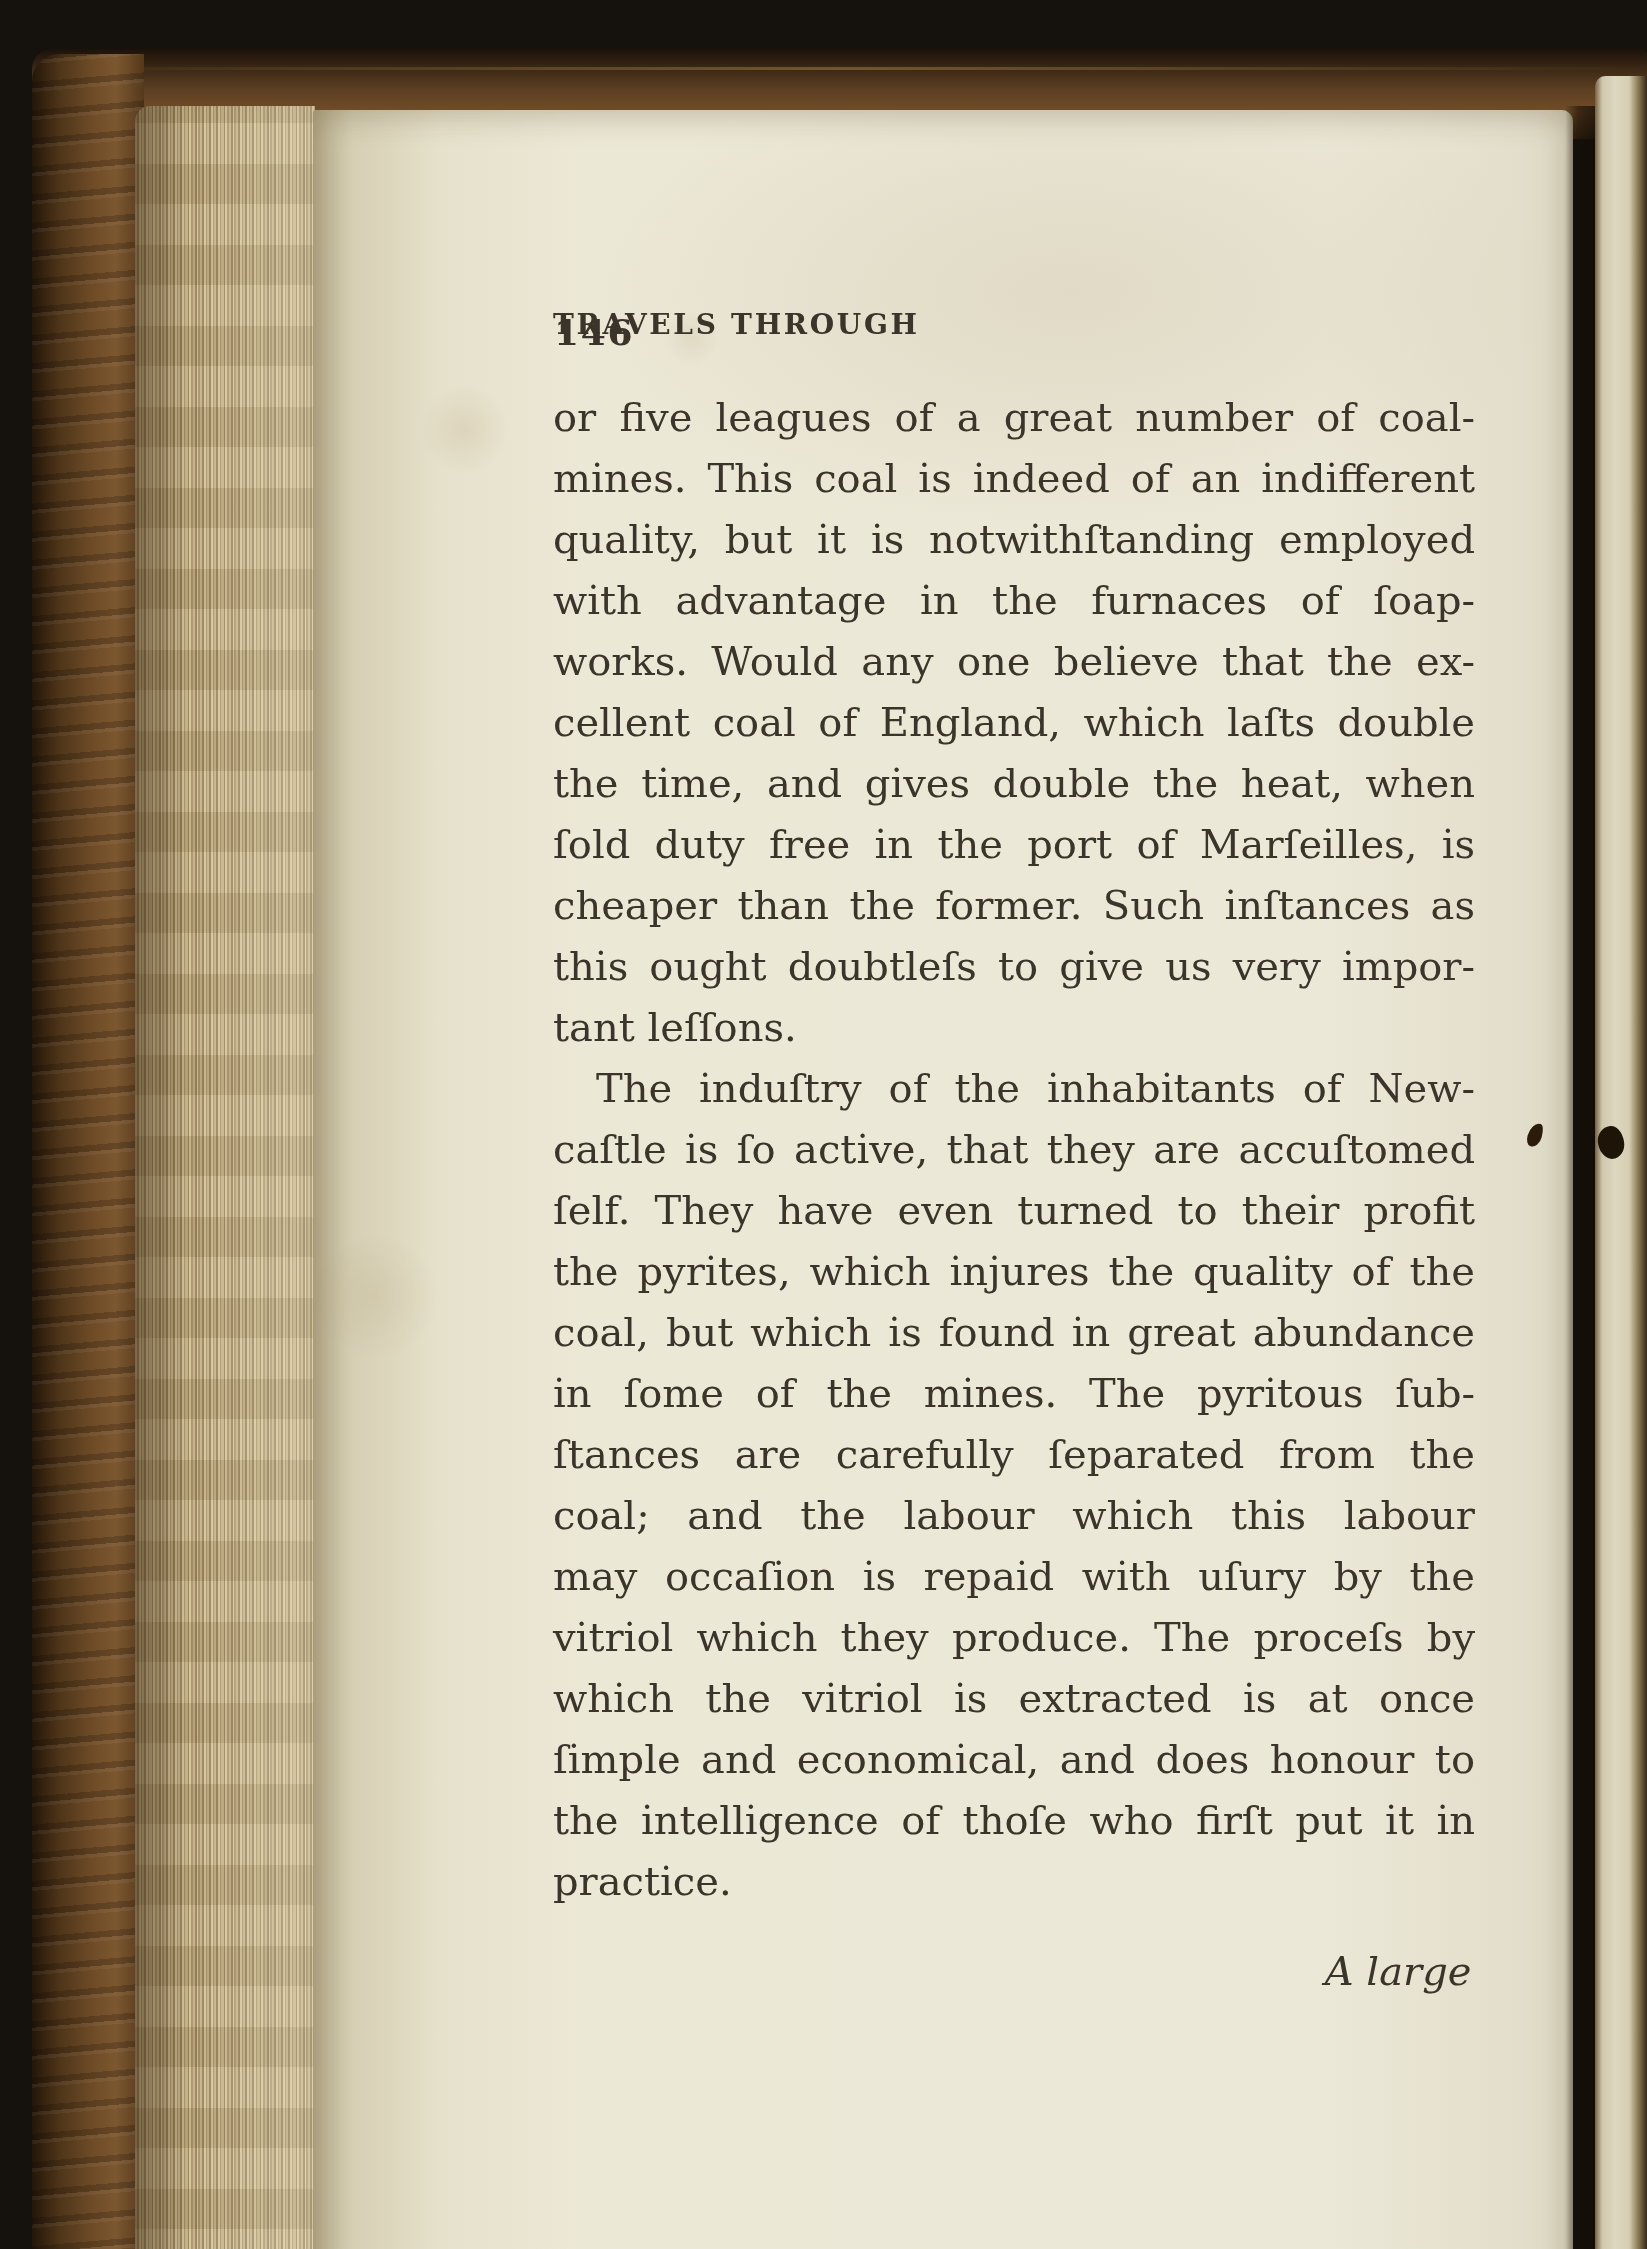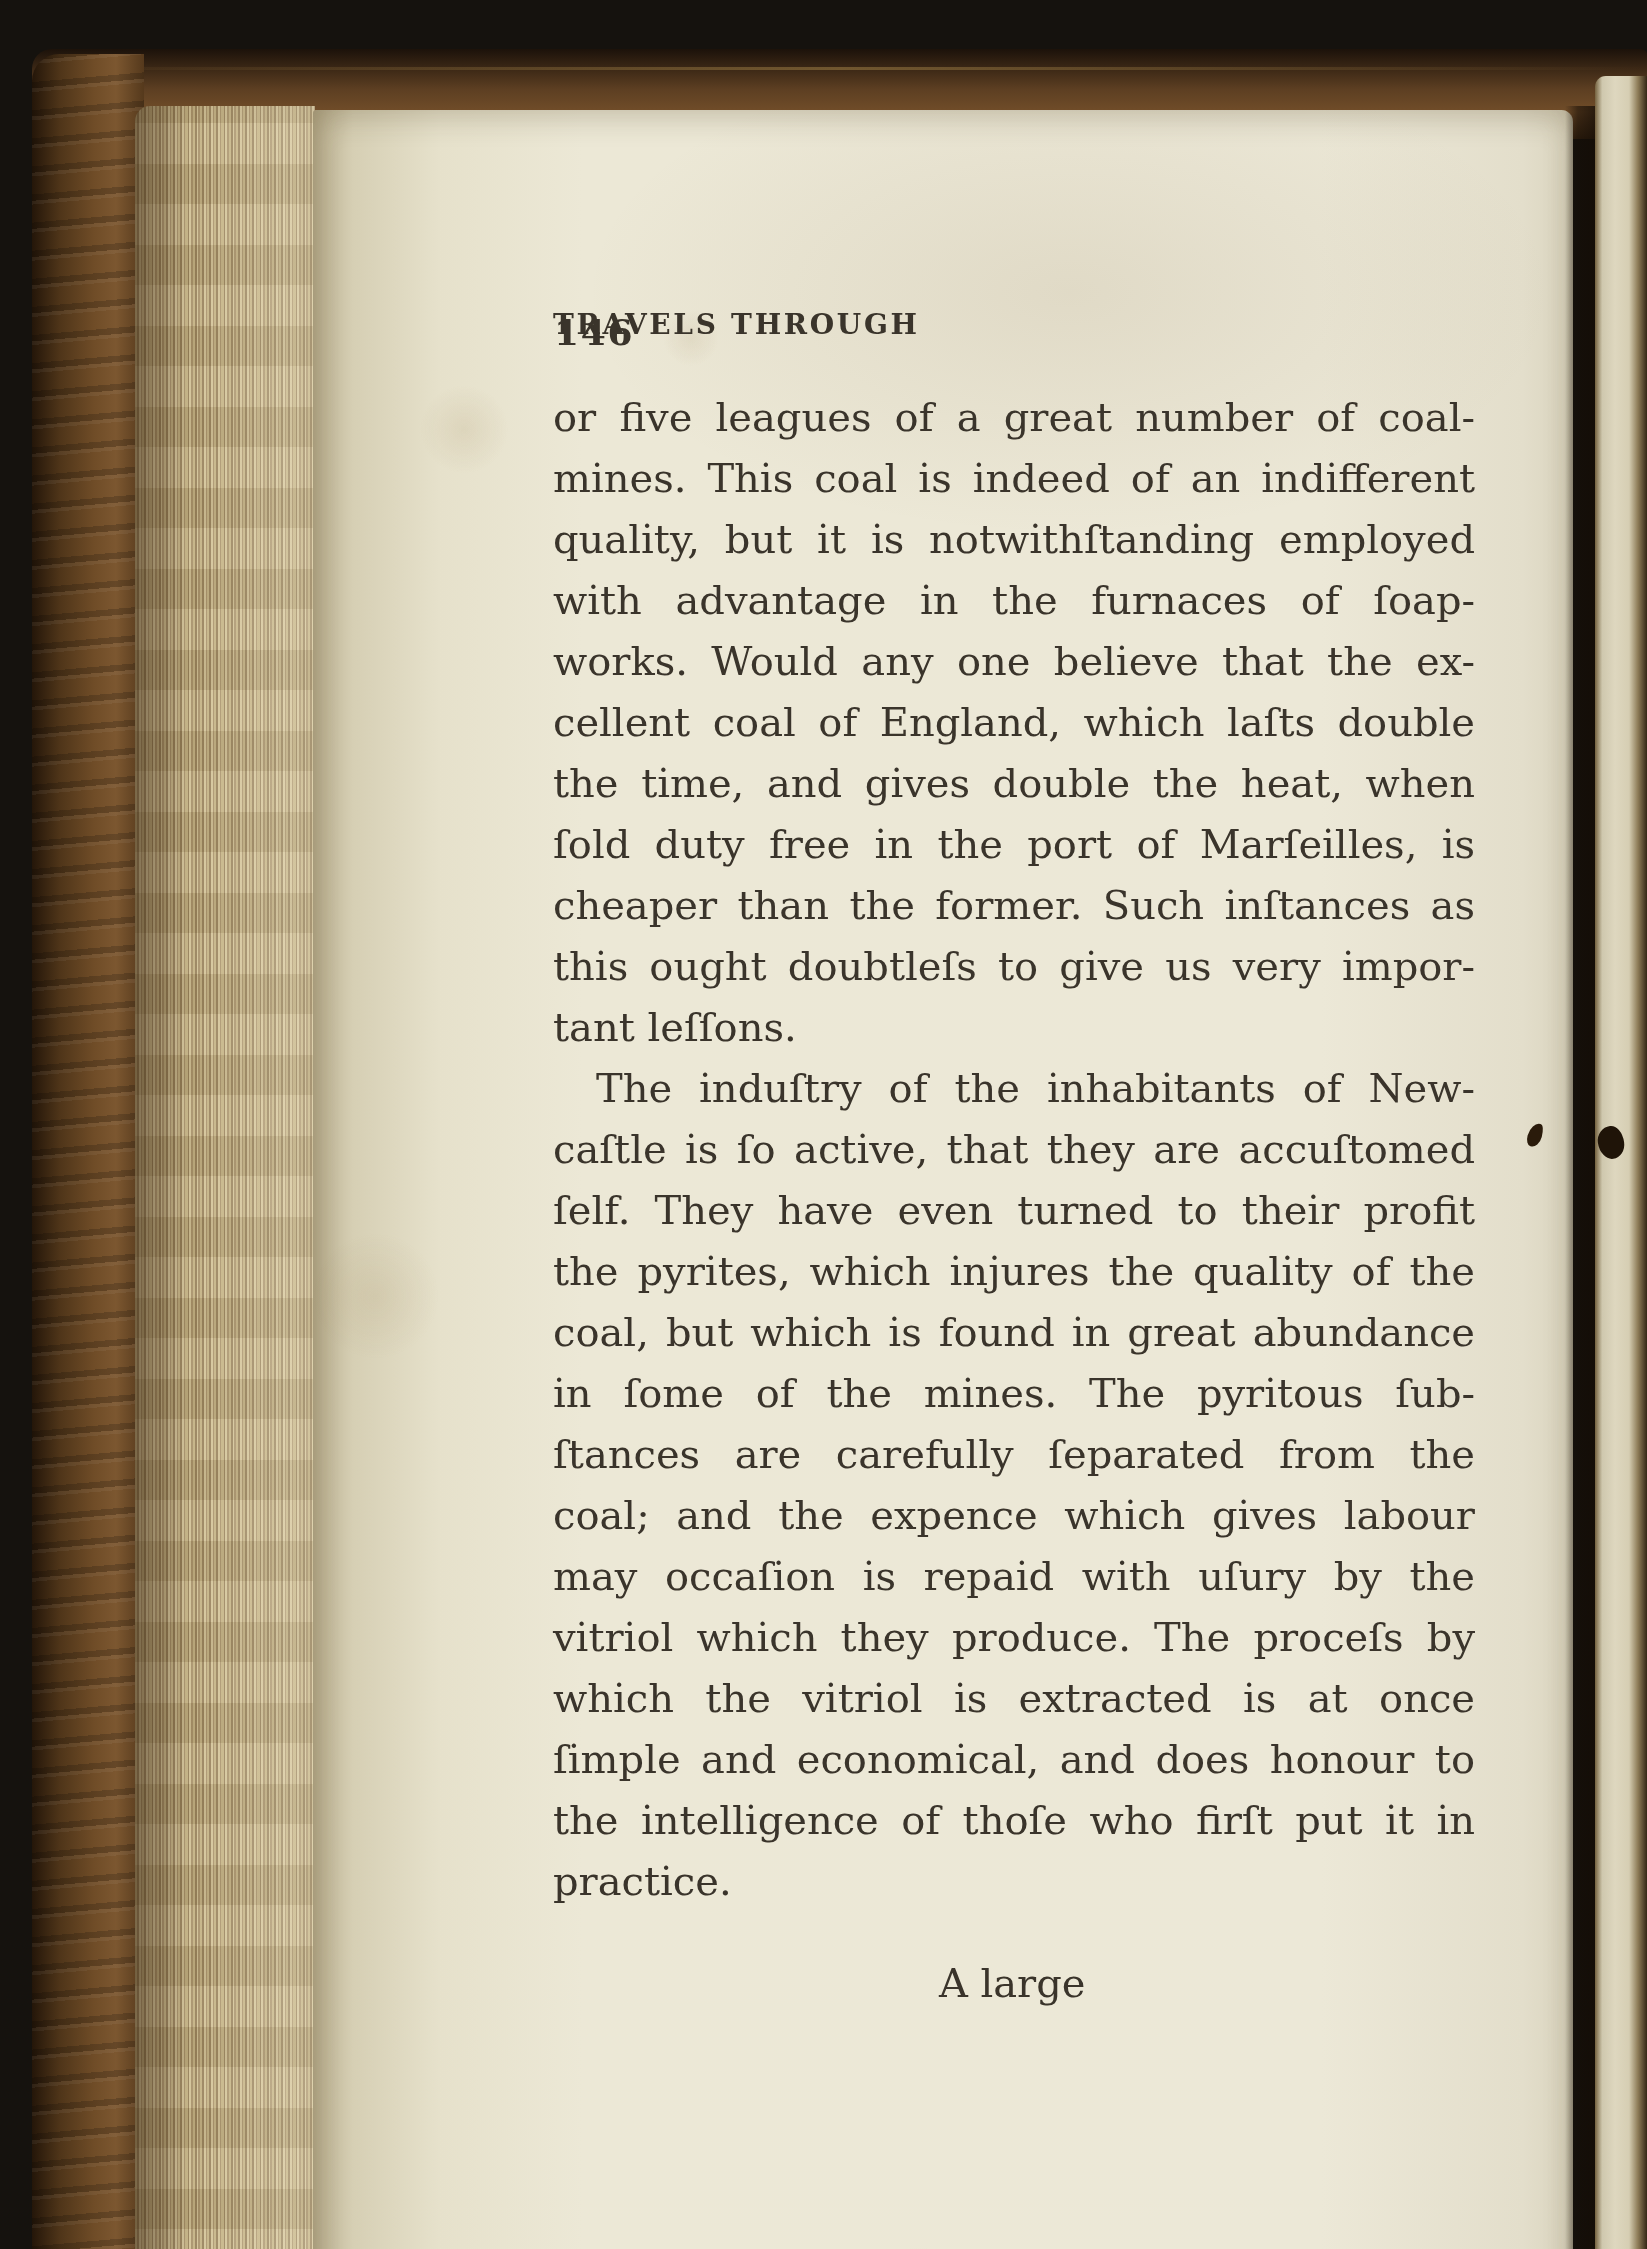--- a/index.html
+++ b/index.html
@@ -85,22 +85,22 @@
   }
   .running-title {
     text-align:left; font-size:28px; font-weight:700; letter-spacing:2.7px;
   }
   .body-text { margin-top:11.7px; font-size:40px; line-height:61px; }
   .line { min-height:61px; }
   .just { text-align:justify; text-align-last:justify; }
   .indent { text-indent:43px; }
   .last { text-align:left; }
   .catchword {
-    margin-top:41px; padding-right:3.6px;
-    text-align:center; font-size:40px; line-height:61px;
+    margin-top:29px; padding-right:3.6px;
+    text-align:right; font-size:40px; line-height:61px;font-style:italic;
   }
 </style>
 </head>
 <body>
 
 <div class="abs top-leather"></div>
 
 <div class="abs spine"></div>
 <div class="abs page-edges"></div>
 
@@ -130,21 +130,21 @@
       <div class="line last">tant leſſons.</div>
     </div>
     <div class="paragraph">
       <div class="line just indent">The induſtry of the inhabitants of New-</div>
       <div class="line just">caſtle is ſo active, that they are accuſtomed</div>
       <div class="line just">ſelf.  They have even turned to their profit</div>
       <div class="line just">the pyrites, which injures the quality of the</div>
       <div class="line just">coal, but which is found in great abundance</div>
       <div class="line just">in ſome of the mines.  The pyritous ſub-</div>
       <div class="line just">ſtances are carefully ſeparated from the</div>
-      <div class="line just">coal; and the expence which gives labour</div>
+      <div class="line just">coal; and the labour which this labour</div>
       <div class="line just">may occaſion is repaid with uſury by the</div>
       <div class="line just">vitriol which they produce.  The proceſs by</div>
       <div class="line just">which the vitriol is extracted is at once</div>
       <div class="line just">ſimple and economical, and does honour to</div>
       <div class="line just">the intelligence of thoſe who firſt put it in</div>
       <div class="line last">practice.</div>
     </div>
     <div class="catchword">A large</div>
   </div>
 </div>

